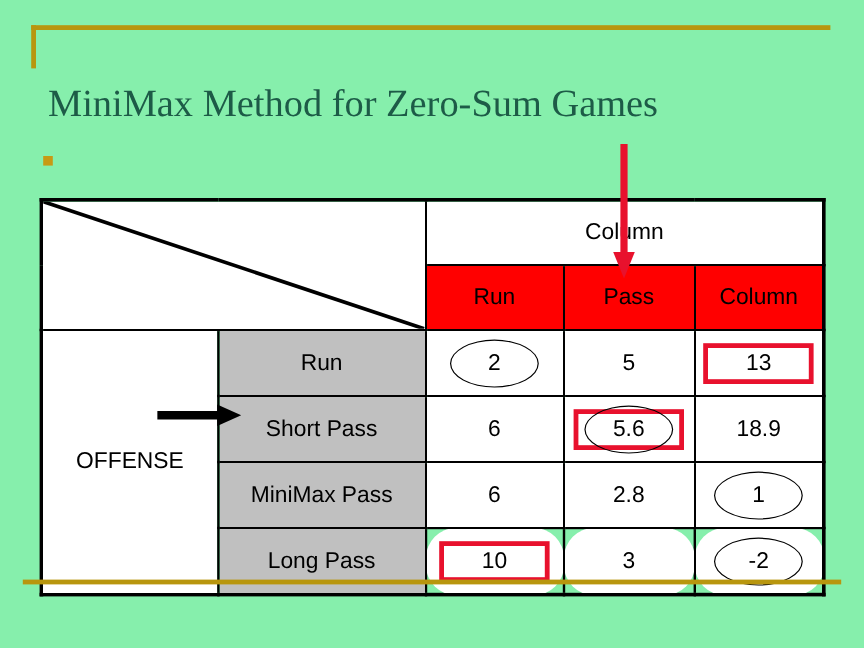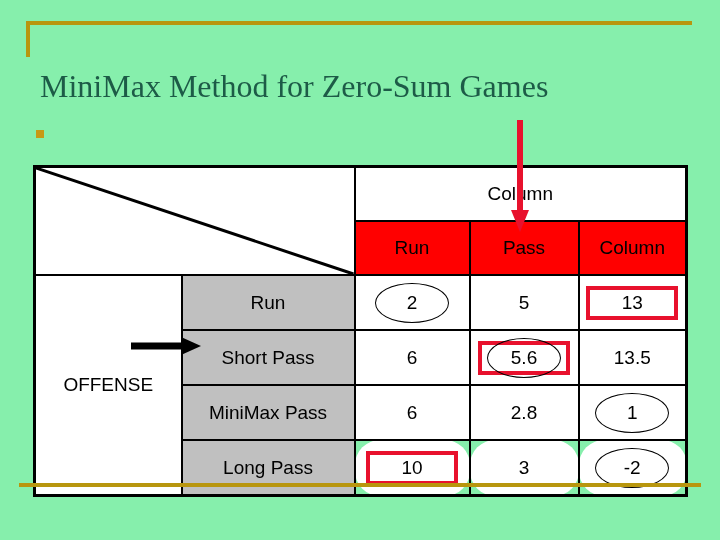--- a/index.html
+++ b/index.html
@@ -271,21 +271,21 @@
           </span>
         </td>
         <td class="value-cell">
           <span class="val-wrap boxed">
             <span class="val-ellipse"></span>
             <span class="val-text">5.6</span>
           </span>
         </td>
         <td class="value-cell last">
           <span class="val-wrap">
-            <span class="val-text">13.5</span>
+            <span class="val-text">18.9</span>
           </span>
         </td>
       </tr>
 
       <tr>
         <td class="rowhead-cell">MiniMax Pass</td>
         <td class="value-cell">
           <span class="val-wrap">
             <span class="val-text">6</span>
           </span>

